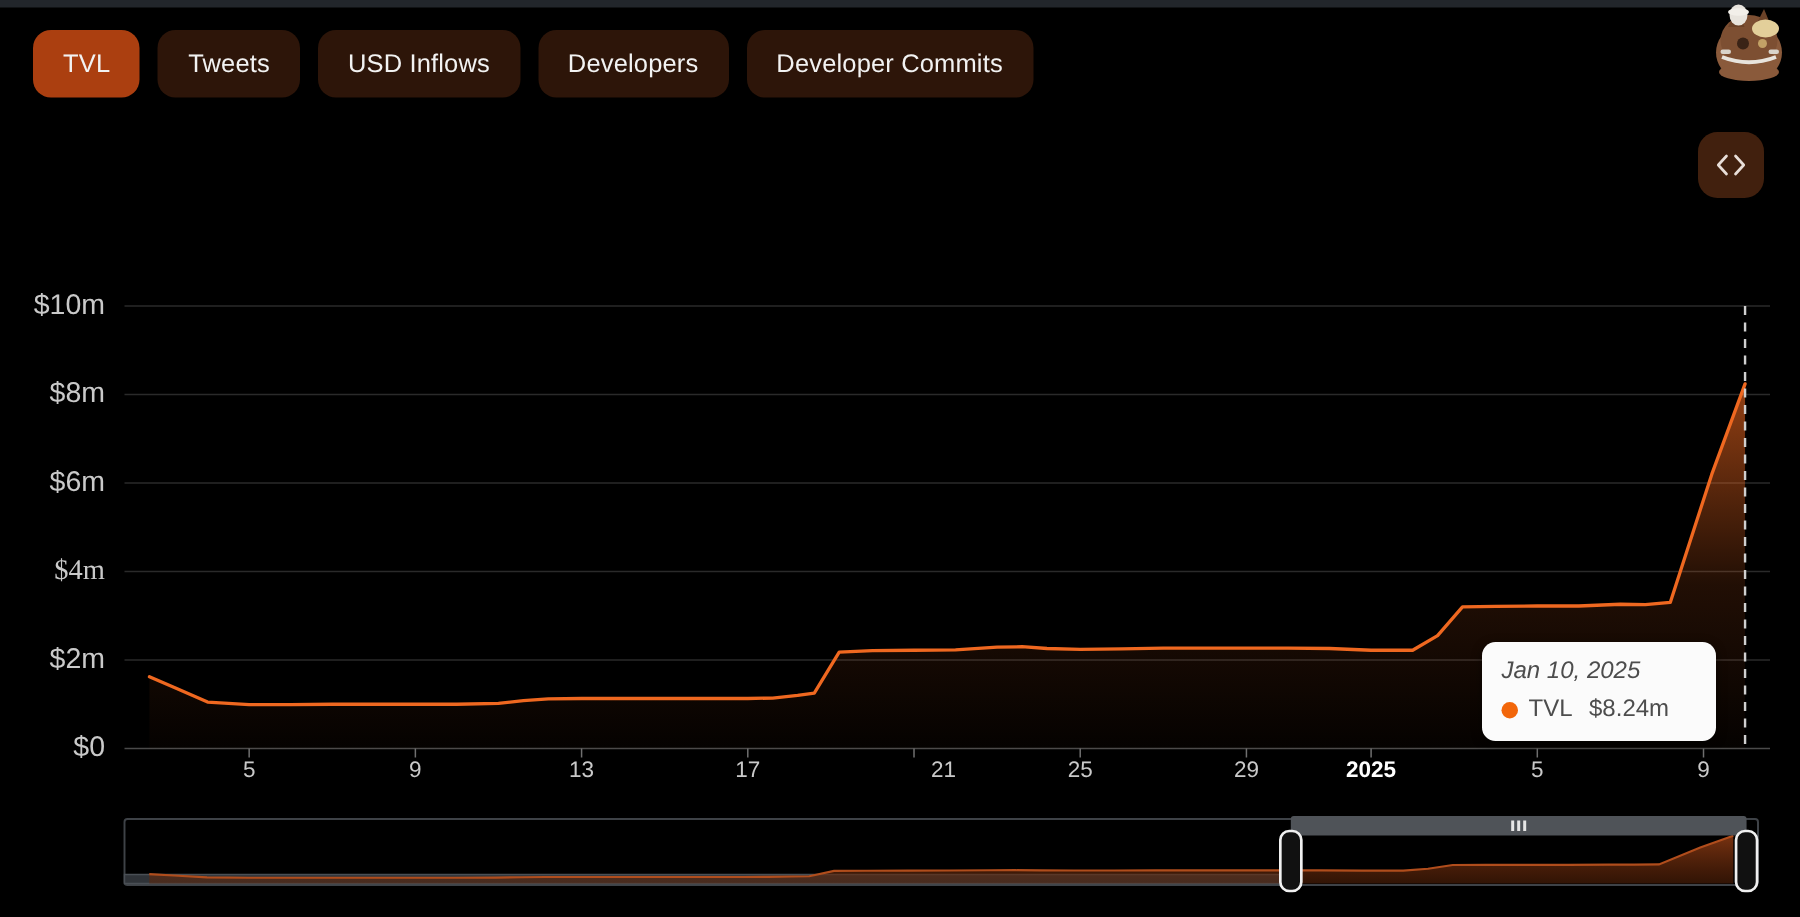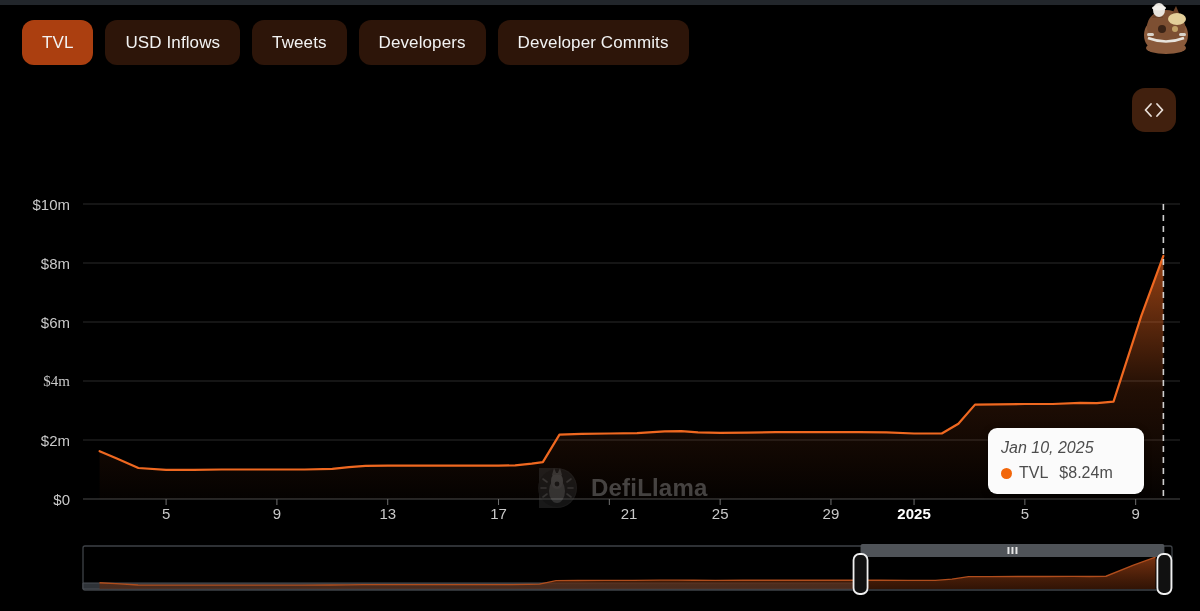--- a/index.html
+++ b/index.html
@@ -60,21 +60,21 @@
     width: 44px; height: 44px; border-radius: 13px;
     background: #41200e;
     display: flex; align-items: center; justify-content: center;
   }
   .embed-btn svg { display: block; }
 
   
   .chart-wrap { position: absolute; left: 0; top: 150px; width: 1200px; height: 390px; }
   .ylabel {
     position: absolute; right: 1130px; width: 60px; text-align: right;
-    color: #c9c9c9; font-size: 15px; transform: translateY(-50%);
+    color: #c9c9c9; font-size: 19px; transform: translateY(-50%);
     white-space: nowrap;
   }
   .xlabel {
     position: absolute; top: 355px; color: #c9c9c9; font-size: 15px;
     transform: translateX(-50%); white-space: nowrap;
   }
   .xlabel.bold { color: #ffffff; font-weight: bold; }
   .chart-svg { position: absolute; left: 0; top: 0; }
 
   
@@ -128,24 +128,24 @@
       <rect x="9" y="31" width="7" height="3" rx="1.5" fill="#d9d4cb"></rect>
       <rect x="41" y="31" width="7" height="3" rx="1.5" fill="#d9d4cb"></rect>
     </svg>
   </div>
 
   <div class="tab-row">
     <div class="tab active">
         <span>TVL</span>
       </div>
     <div class="tab">
+        <span>Tweets</span>
+      </div>
+    <div class="tab">
         <span>USD Inflows</span>
-      </div>
-    <div class="tab">
-        <span>Tweets</span>
       </div>
     <div class="tab">
         <span>Developers</span>
       </div>
     <div class="tab">
         <span>Developer Commits</span>
       </div>
   </div>
 
 
@@ -203,40 +203,20 @@
         <div class="xlabel" style="left: 387.722px;">13</div>
         <div class="xlabel" style="left: 498.53px;">17</div>
         <div class="xlabel" style="left: 629px;">21</div>
         <div class="xlabel" style="left: 720.146px;">25</div>
         <div class="xlabel" style="left: 830.955px;">29</div>
         <div class="xlabel bold" style="left: 914.061px;">2025</div>
         <div class="xlabel" style="left: 1024.87px;">5</div>
         <div class="xlabel" style="left: 1135.68px;">9</div>
       </div>
 
-    <div class="watermark">
-      <svg width="46" height="46" viewBox="0 0 46 46">
-        <path d="M4 3 H22 A20 20 0 0 1 22 43 H4 Z" fill="#4a4a4a"></path>
-        <circle cx="22" cy="23" r="19" fill="#3c3c3c"></circle>
-        <ellipse cx="22" cy="26" rx="8" ry="12" fill="#8f8f8f"></ellipse>
-        <ellipse cx="22" cy="16" rx="6" ry="8" fill="#a0a0a0"></ellipse>
-        <path d="M17 10 L19 3 L22 10 Z" fill="#8f8f8f"></path>
-        <path d="M22 10 L25 3 L27 10 Z" fill="#8f8f8f"></path>
-        <circle cx="22" cy="19" r="2.4" fill="#3a3a3a"></circle>
-        <g stroke="#8f8f8f" stroke-width="1.6" stroke-linecap="round">
-          <line x1="8" y1="14" x2="12" y2="17"></line>
-          <line x1="6" y1="23" x2="11" y2="23"></line>
-          <line x1="8" y1="32" x2="12" y2="29"></line>
-          <line x1="36" y1="14" x2="32" y2="17"></line>
-          <line x1="38" y1="23" x2="33" y2="23"></line>
-          <line x1="36" y1="32" x2="32" y2="29"></line>
-        </g>
-      </svg>
-      <span class="wm-text">DefiLlama</span>
-    </div>
 
     <div class="tooltip">
       <div class="tt-date">Jan 10, 2025</div>
       <div class="tt-row">
         <span class="tt-dot"></span>
         <span class="tt-name">TVL</span>
         <span class="tt-val">$8.24m</span>
       </div>
     </div>
   </div>

